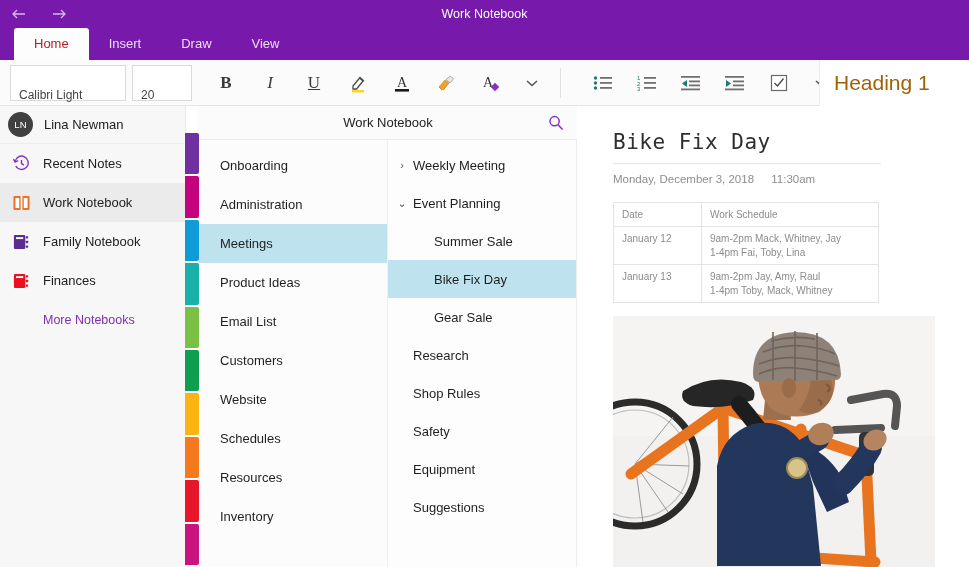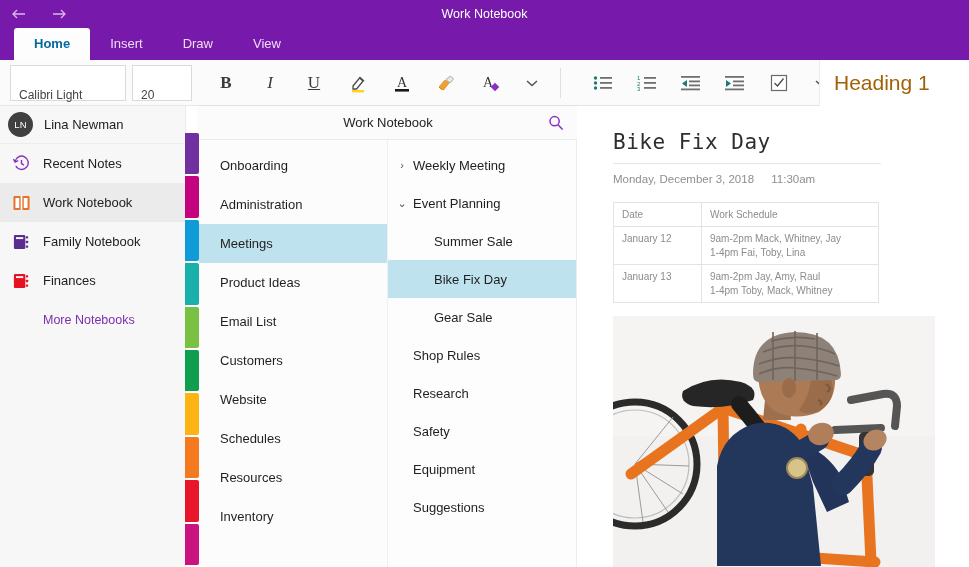--- a/index.html
+++ b/index.html
@@ -31,23 +31,22 @@
     position: absolute; top: 28px; left: 0;
     width: 969px; height: 32px;
     background: #7719aa;
   }
   .tabs-inner { display: flex; align-items: stretch; height: 32px; padding-left: 14px; }
   .rtab {
     padding: 0 20px; height: 32px; line-height: 32px;
     color: #f0dcf8; font-size: 13px; cursor: default;
   }
   .rtab.active {
-    background: #fdfdfd; color: #0369a1;
+    background: #fdfdfd; color: #b91c1c;
     border-radius: 3px 3px 0 0;
-    font-weight: bold;
   }
 
   
   .ribbon {
     position: absolute; top: 60px; left: 0;
     width: 969px; height: 46px;
     background: #fbfbfb;
     border-bottom: 1px solid #e6e6e6;
     display: flex; align-items: center;
   }
@@ -464,25 +463,25 @@
     <div class="pg-item pg-indent1 pg-noflag selected">
       <span class="pg-chev"></span>
       <span class="pg-label">Bike Fix Day</span>
     </div>
     <div class="pg-item pg-indent1 pg-noflag">
       <span class="pg-chev"></span>
       <span class="pg-label">Gear Sale</span>
     </div>
     <div class="pg-item pg-indent0 pg-noflag">
       <span class="pg-chev"></span>
+      <span class="pg-label">Research</span>
+    </div>
+    <div class="pg-item pg-indent0 pg-noflag">
+      <span class="pg-chev"></span>
       <span class="pg-label">Shop Rules</span>
-    </div>
-    <div class="pg-item pg-indent0 pg-noflag">
-      <span class="pg-chev"></span>
-      <span class="pg-label">Research</span>
     </div>
     <div class="pg-item pg-indent0 pg-noflag">
       <span class="pg-chev"></span>
       <span class="pg-label">Safety</span>
     </div>
     <div class="pg-item pg-indent0 pg-noflag">
       <span class="pg-chev"></span>
       <span class="pg-label">Equipment</span>
     </div>
     <div class="pg-item pg-indent0 pg-noflag">

